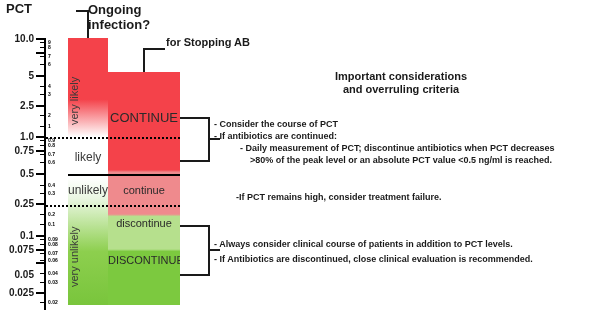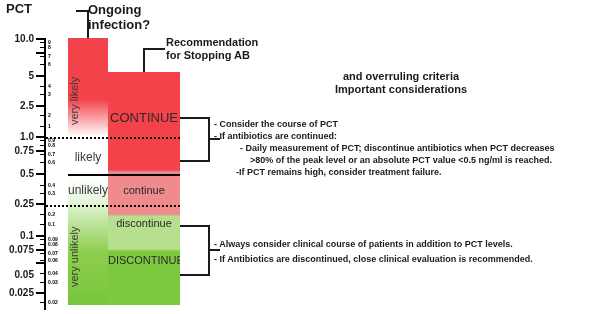--- a/index.html
+++ b/index.html
@@ -64,21 +64,21 @@
   
   #hd-ongoing{left:88px;top:2px;width:92px;font-size:13px;font-weight:bold;line-height:15px;}
   #hd-recomm{left:166px;top:36px;width:118px;font-size:11px;font-weight:bold;line-height:13px;}
 
   
   #considerations{left:286px;top:70px;width:230px;text-align:center;
     font-size:11px;font-weight:bold;line-height:13px;}
   #notes-upper{left:214px;top:118px;width:384px;font-size:9px;font-weight:bold;line-height:12px;}
   #notes-upper .ind1{padding-left:26px;}
   #notes-upper .ind2{padding-left:36px;}
-  #notes-upper .ind3{padding-left:22px;}
+  #notes-upper .ind3{padding-left:22px;margin-top:25px;}
   #notes-lower{left:214px;top:237px;width:384px;font-size:9px;font-weight:bold;line-height:15px;}
 </style>
 </head>
 <body>
 
 <div class="abs" id="axis-title">
   <div class="l1">PCT</div>
 </div>
 
 <div class="abs" id="axis">
@@ -191,27 +191,26 @@
 <div class="hline abs" style="left:208px;top:138px;width:12px;"></div>
 
 <div class="hline abs" style="left:180px;top:225px;width:30px;"></div>
 <div class="vline abs" style="left:208px;top:225px;height:50px;"></div>
 <div class="hline abs" style="left:180px;top:274px;width:30px;"></div>
 <div class="hline abs" style="left:208px;top:249px;width:12px;"></div>
 
 <div class="abs" id="hd-ongoing">Ongoing infection?</div>
 
 <div class="abs" id="hd-recomm">
-  <div>Recommendation</div>
   <div>for Stopping AB</div>
 </div>
 
 <div class="abs" id="considerations">
+  <div>Important considerations</div>
   <div>and overruling criteria</div>
-  <div>Important considerations</div>
 </div>
 
 <div class="abs" id="notes-upper">
     <div>- Consider the course of PCT</div>
     <div>- If antibiotics are continued:</div>
     <div class="ind1">- Daily measurement of PCT; discontinue antibiotics when PCT decreases</div>
     <div class="ind2">&gt;80% of the peak level or an absolute PCT value &lt;0.5 ng/ml is reached.</div>
     <div class="ind3">-If PCT remains high, consider treatment failure.</div>
   </div>
 <div class="abs" id="notes-lower">

